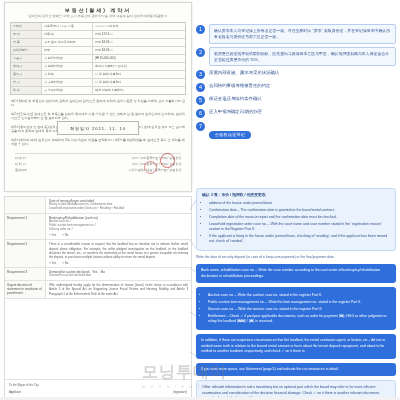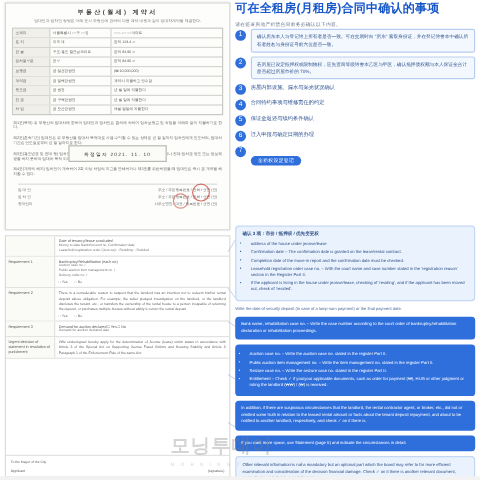--- a/index.html
+++ b/index.html
@@ -206,24 +206,20 @@
       </div>
       <div class="sg">
         <span>중개업자</span>
         <span>사무소명칭 / 대표 / 등록번호 / 성명 (인)</span>
       </div>
     </div>
     <div class="redseal"></div>
     <div class="redseal2"></div>
   </div>
 
-  <div class="right-head">
-    <div class="rh-title">可在全租房(月租房)合同中确认的事项</div>
-    <div class="rh-sub">请在签署房地产租赁合同前务必确认以下内容。</div>
-  </div>
 
   <div class="numlist">
     <div class="nl-item">
       <div class="nl-num">1</div>
       <div class="nl-box">确认房东本人与登记簿上所有者是否一致。可在交易时向 "房东" 索取身份证，并在登记簿誊本中确认所有者姓名与身份证号前六位是否一致。</div>
     </div>
     <div class="nl-item">
       <div class="nl-num">2</div>
       <div class="nl-box">若房屋已设定抵押权或限制物权，应先查询等级簿誊本乙区与甲区，确认抵押债权额与本人保证金合计是否超过房屋市价的 70%。</div>
     </div>

